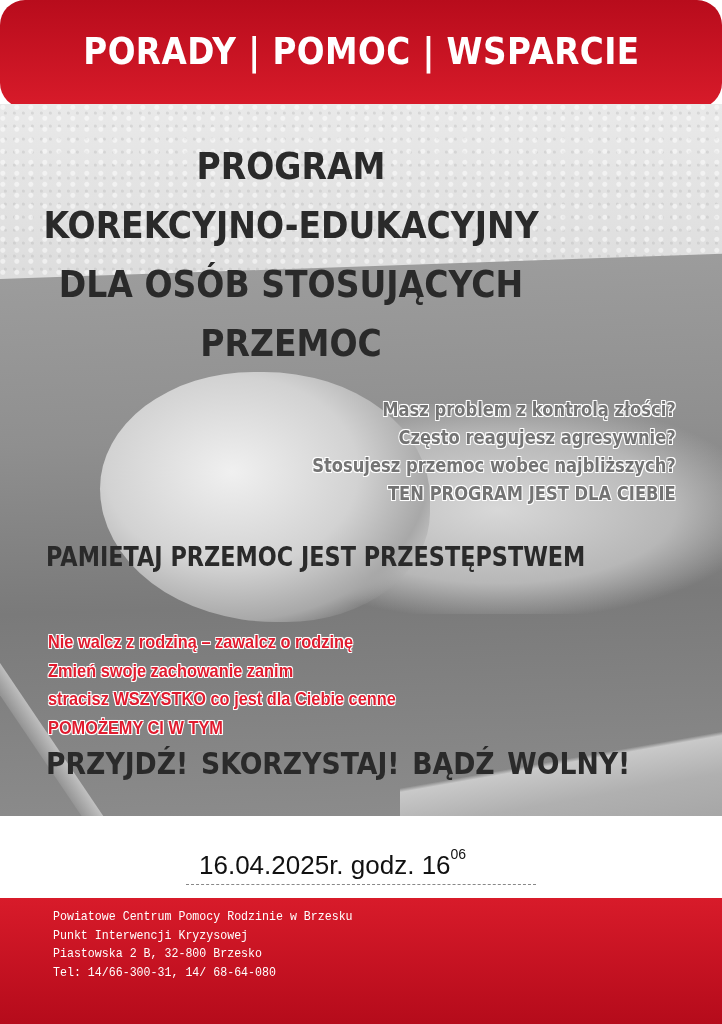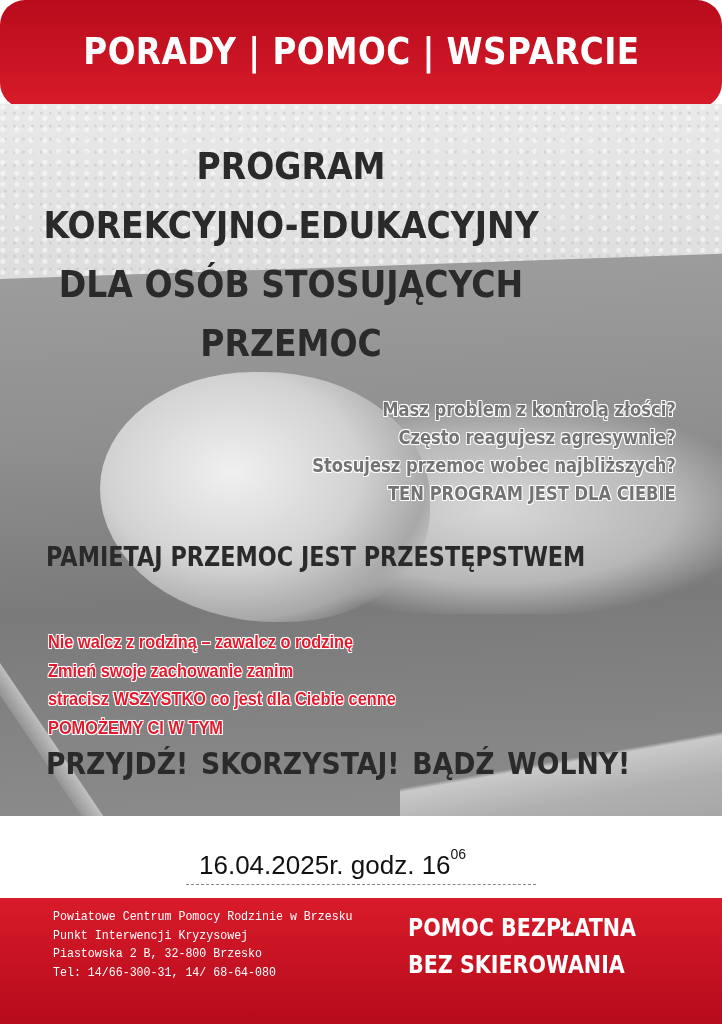--- a/index.html
+++ b/index.html
@@ -171,17 +171,13 @@
   <div class="dash"></div>
 </div>
 
 <div class="bottom-band">
   <div class="org">
     <div>Powiatowe Centrum Pomocy Rodzinie w Brzesku</div>
     <div>Punkt Interwencji Kryzysowej</div>
     <div>Piastowska 2 B, 32-800 Brzesko</div>
     <div>Tel: 14/66-300-31, 14/ 68-64-080</div>
   </div>
-  <div class="free">
-    <div>POMOC BEZPŁATNA</div>
-    <div>BEZ SKIEROWANIA</div>
-  </div>
 </div>
 
 </body></html>

